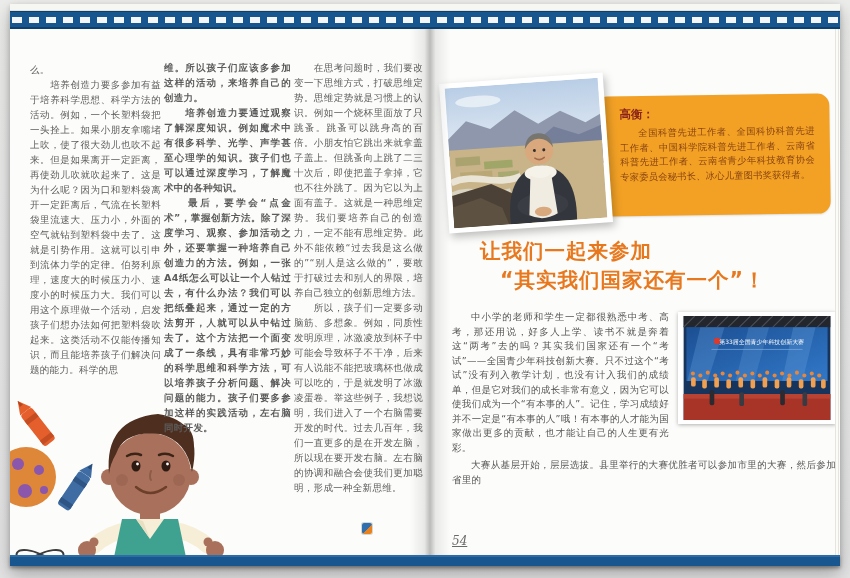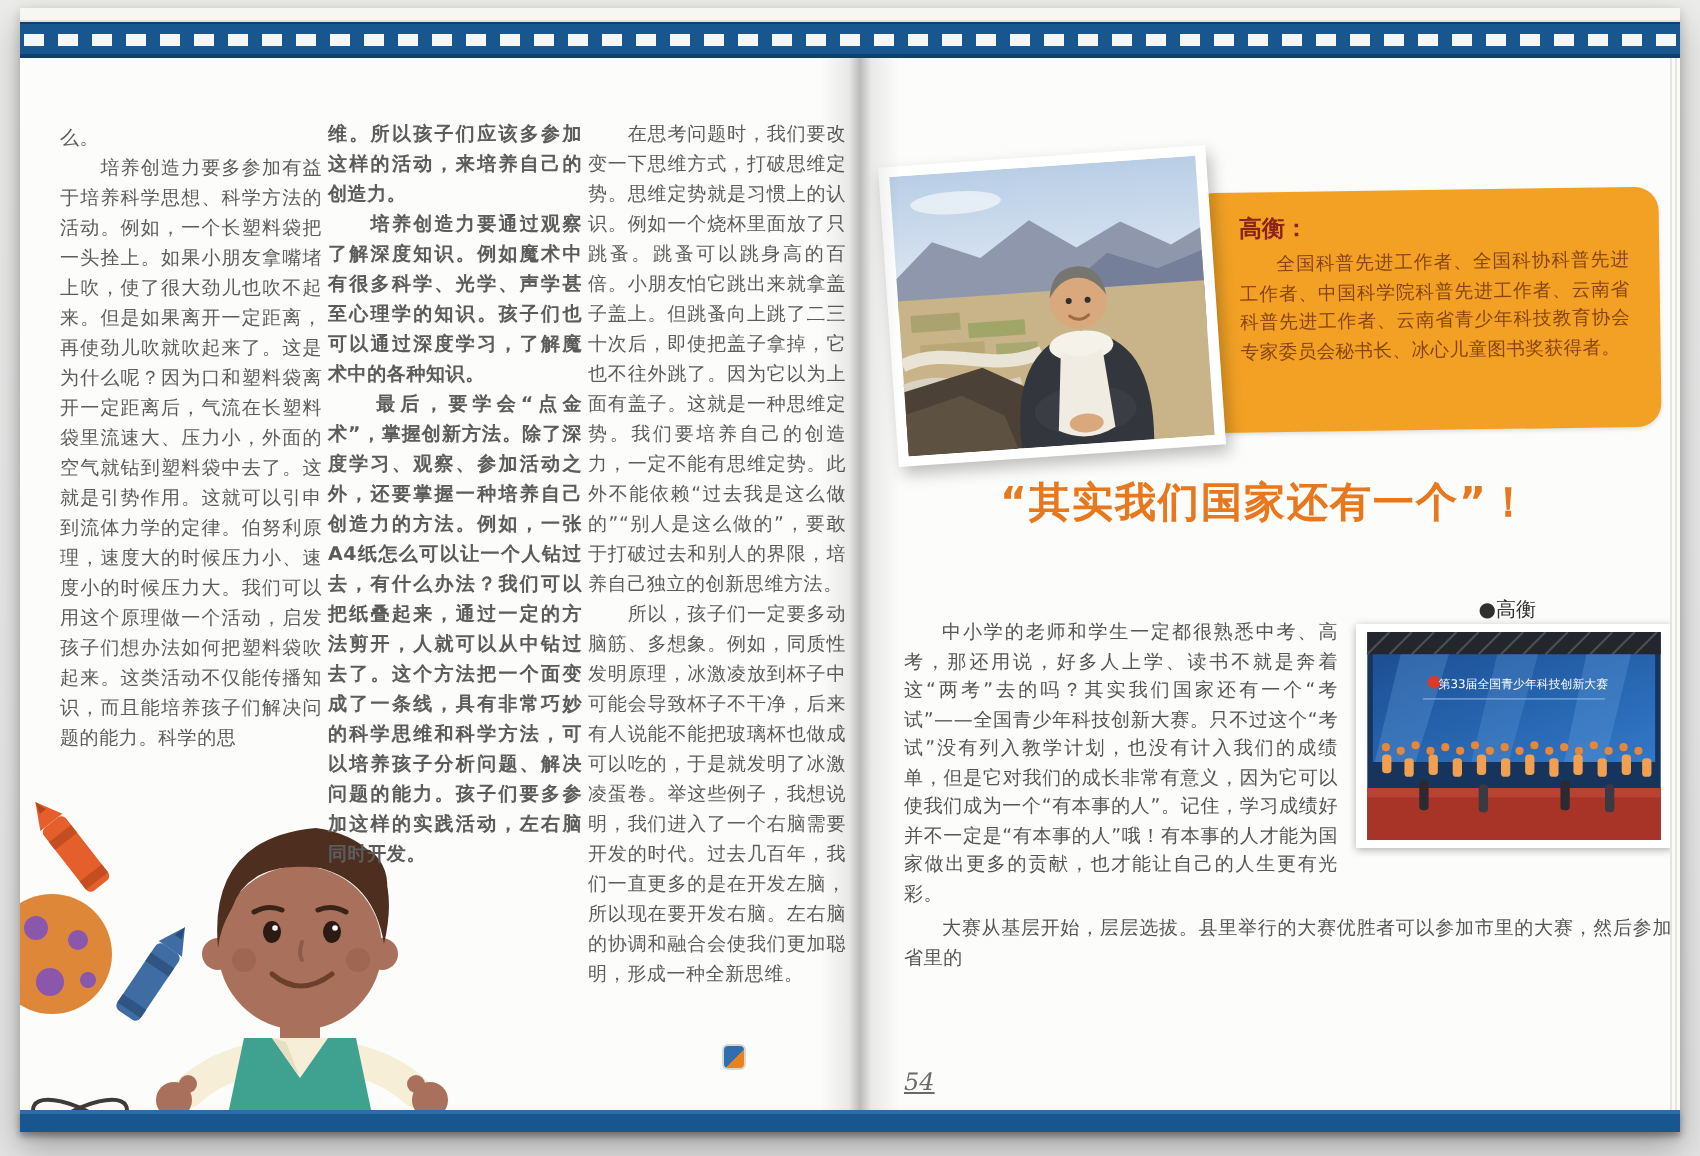--- a/index.html
+++ b/index.html
@@ -187,23 +187,23 @@
             <ellipse cx="95" cy="137" rx="9" ry="5" fill="#d9a87d"></ellipse>
             <circle cx="95" cy="72" r="15" fill="#d9a87d"></circle>
             <path d="M80,70 Q82,54 95,54 Q108,54 110,70 Q104,60 95,60 Q86,60 80,70 Z" fill="#77756f"></path>
             <circle cx="90" cy="72" r="1.6" fill="#33302c"></circle>
             <circle cx="100" cy="72" r="1.6" fill="#33302c"></circle>
             <path d="M90,80 Q95,84 100,80" stroke="#a06a48" stroke-width="1.6" fill="none" stroke-linecap="round"></path>
           </svg>
         </div>
 
         <div class="article-title">
+          <div class="t1">让我们一起来参加</div>
           <div class="t2">“其实我们国家还有一个”！</div>
         </div>
-        <div class="byline">●高衡</div>
 
         <div class="article-body">
           <div class="stage-photo">
             <svg viewBox="0 0 158 112" xmlns="http://www.w3.org/2000/svg">
               <defs>
                 <linearGradient id="scr" x1="0" y1="0" x2="1" y2="1">
                   <stop offset="0" stop-color="#1c4f93"></stop>
                     <stop offset="1" stop-color="#3178c8"></stop>
                 </linearGradient>
               </defs>

